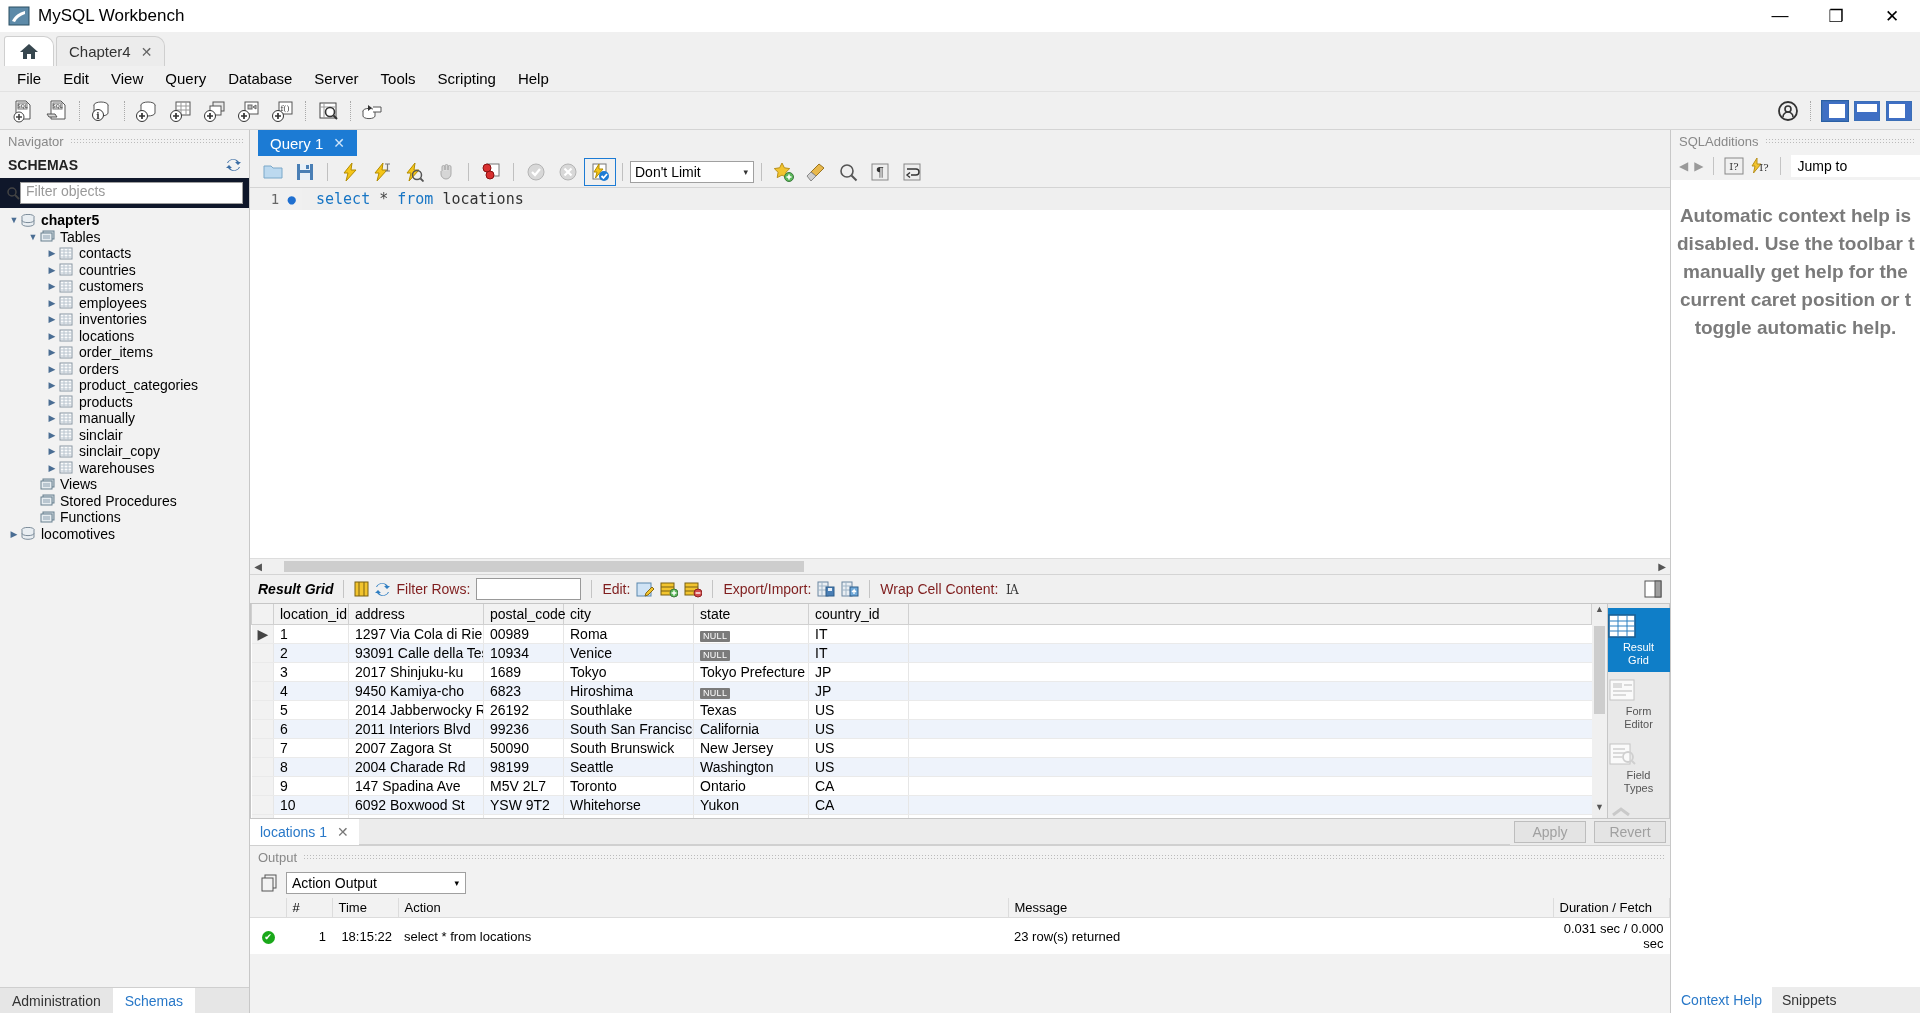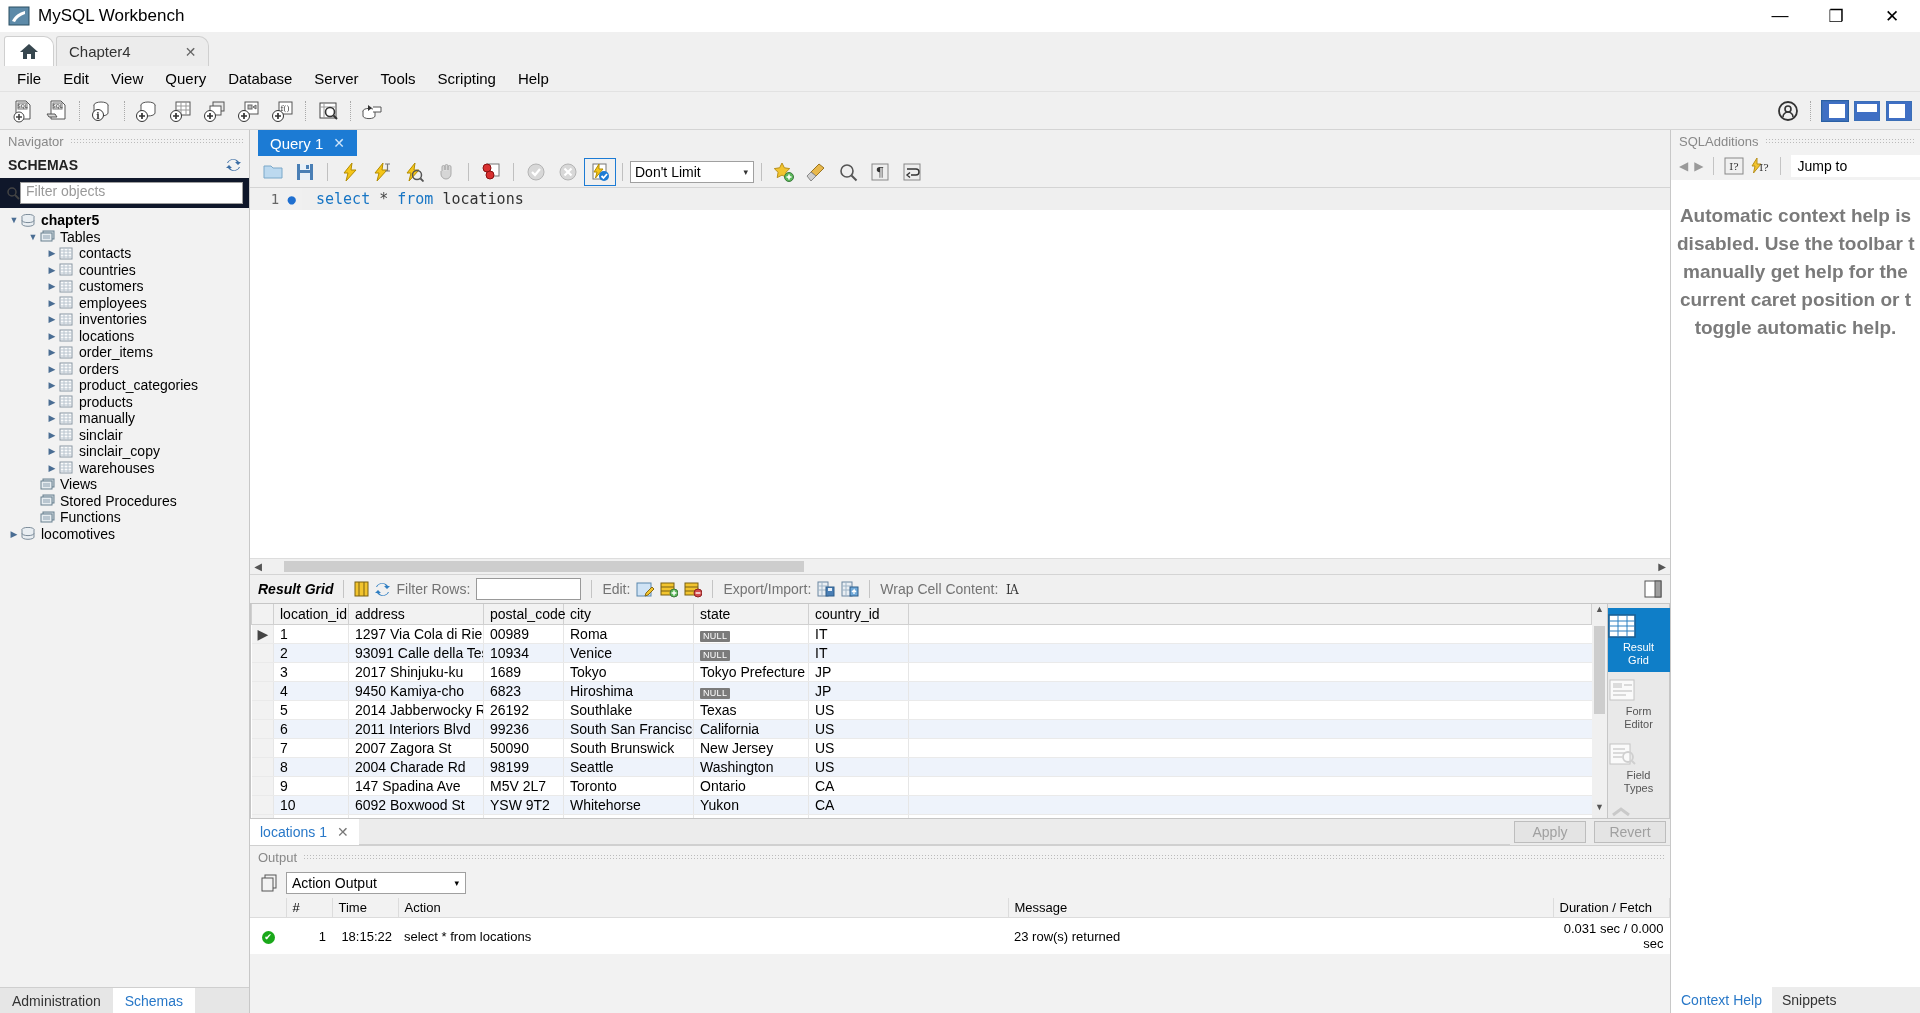--- a/index.html
+++ b/index.html
@@ -31,21 +31,21 @@
     height: 34px; background: #f0f0f0; display: flex; align-items: flex-end;
     padding-left: 4px;
   }
   .main-tab {
     height: 30px; display: flex; align-items: center; padding: 0 12px;
     background: #e8e8e8; font-size: 15px; color: #333;
     border: 1px solid #cfcfcf; border-bottom: none;
     border-radius: 3px 10px 0 0; margin-right: 2px;
   }
   .main-tab.home { background: #ffffff; padding: 0 14px; }
-  .main-tab.active { background: #ececec; gap: 44px; }
+  .main-tab.active { background: #ececec; }
   .tab-close { margin-left: 10px; color: #666; font-size: 14px; }
 
   
   #menubar {
     height: 26px; background: #f0f0f0; display: flex; align-items: center;
     padding-left: 6px; border-bottom: 1px solid #e2e2e2;
   }
   .menu-item { padding: 0 11px; font-size: 15px; color: #000; line-height: 26px; }
 
   
@@ -118,21 +118,21 @@
   #hscroll { height: 16px; background: #f0f0f0; display: flex; align-items: center;
     border-top: 1px solid #ddd; }
   #hscroll .arrowL, #hscroll .arrowR { width: 16px; text-align: center; font-size: 10px; color: #555; }
   #hscroll .track { flex: 1; height: 11px; background: #f0f0f0; position: relative; }
   #hscroll .thumb { position: absolute; left: 18px; top: 0; width: 520px; height: 11px; background: #cdcdcd; }
 
   
   #result-section { height: 270px; display: flex; flex-direction: column; background: #f0f0f0; }
   #rg-toolbar { height: 28px; display: flex; align-items: center; background: #f0f0f0;
     padding-left: 8px; gap: 6px; font-size: 14px; }
-  #rg-toolbar .label { font-size: 14px; color: #737373; }
+  #rg-toolbar .label { font-size: 14px; color: #7f1d1d; }
   #rg-toolbar b { font-size: 14px; font-style: italic; }
   #filter-rows-input { width: 105px; height: 22px; border: 1px solid #999; background: #fff; }
   .rg-sep { width: 1px; height: 18px; background: #c4c4c4; margin: 0 4px; }
   #grid-wrap { flex: 1; display: flex; min-height: 0; }
   #grid { flex: 1; background: #fff; overflow: hidden; border: 1px solid #c6c6c6; border-right: none; }
   table.rgrid { border-collapse: collapse; width: 100%; font-size: 14px; table-layout: fixed; }
   table.rgrid th {
     background: #f2f2f2; border: 1px solid #d0d0d0; border-top: none;
     font-weight: normal; text-align: left; padding: 2px 6px; height: 19px; font-size: 14px;
   }

